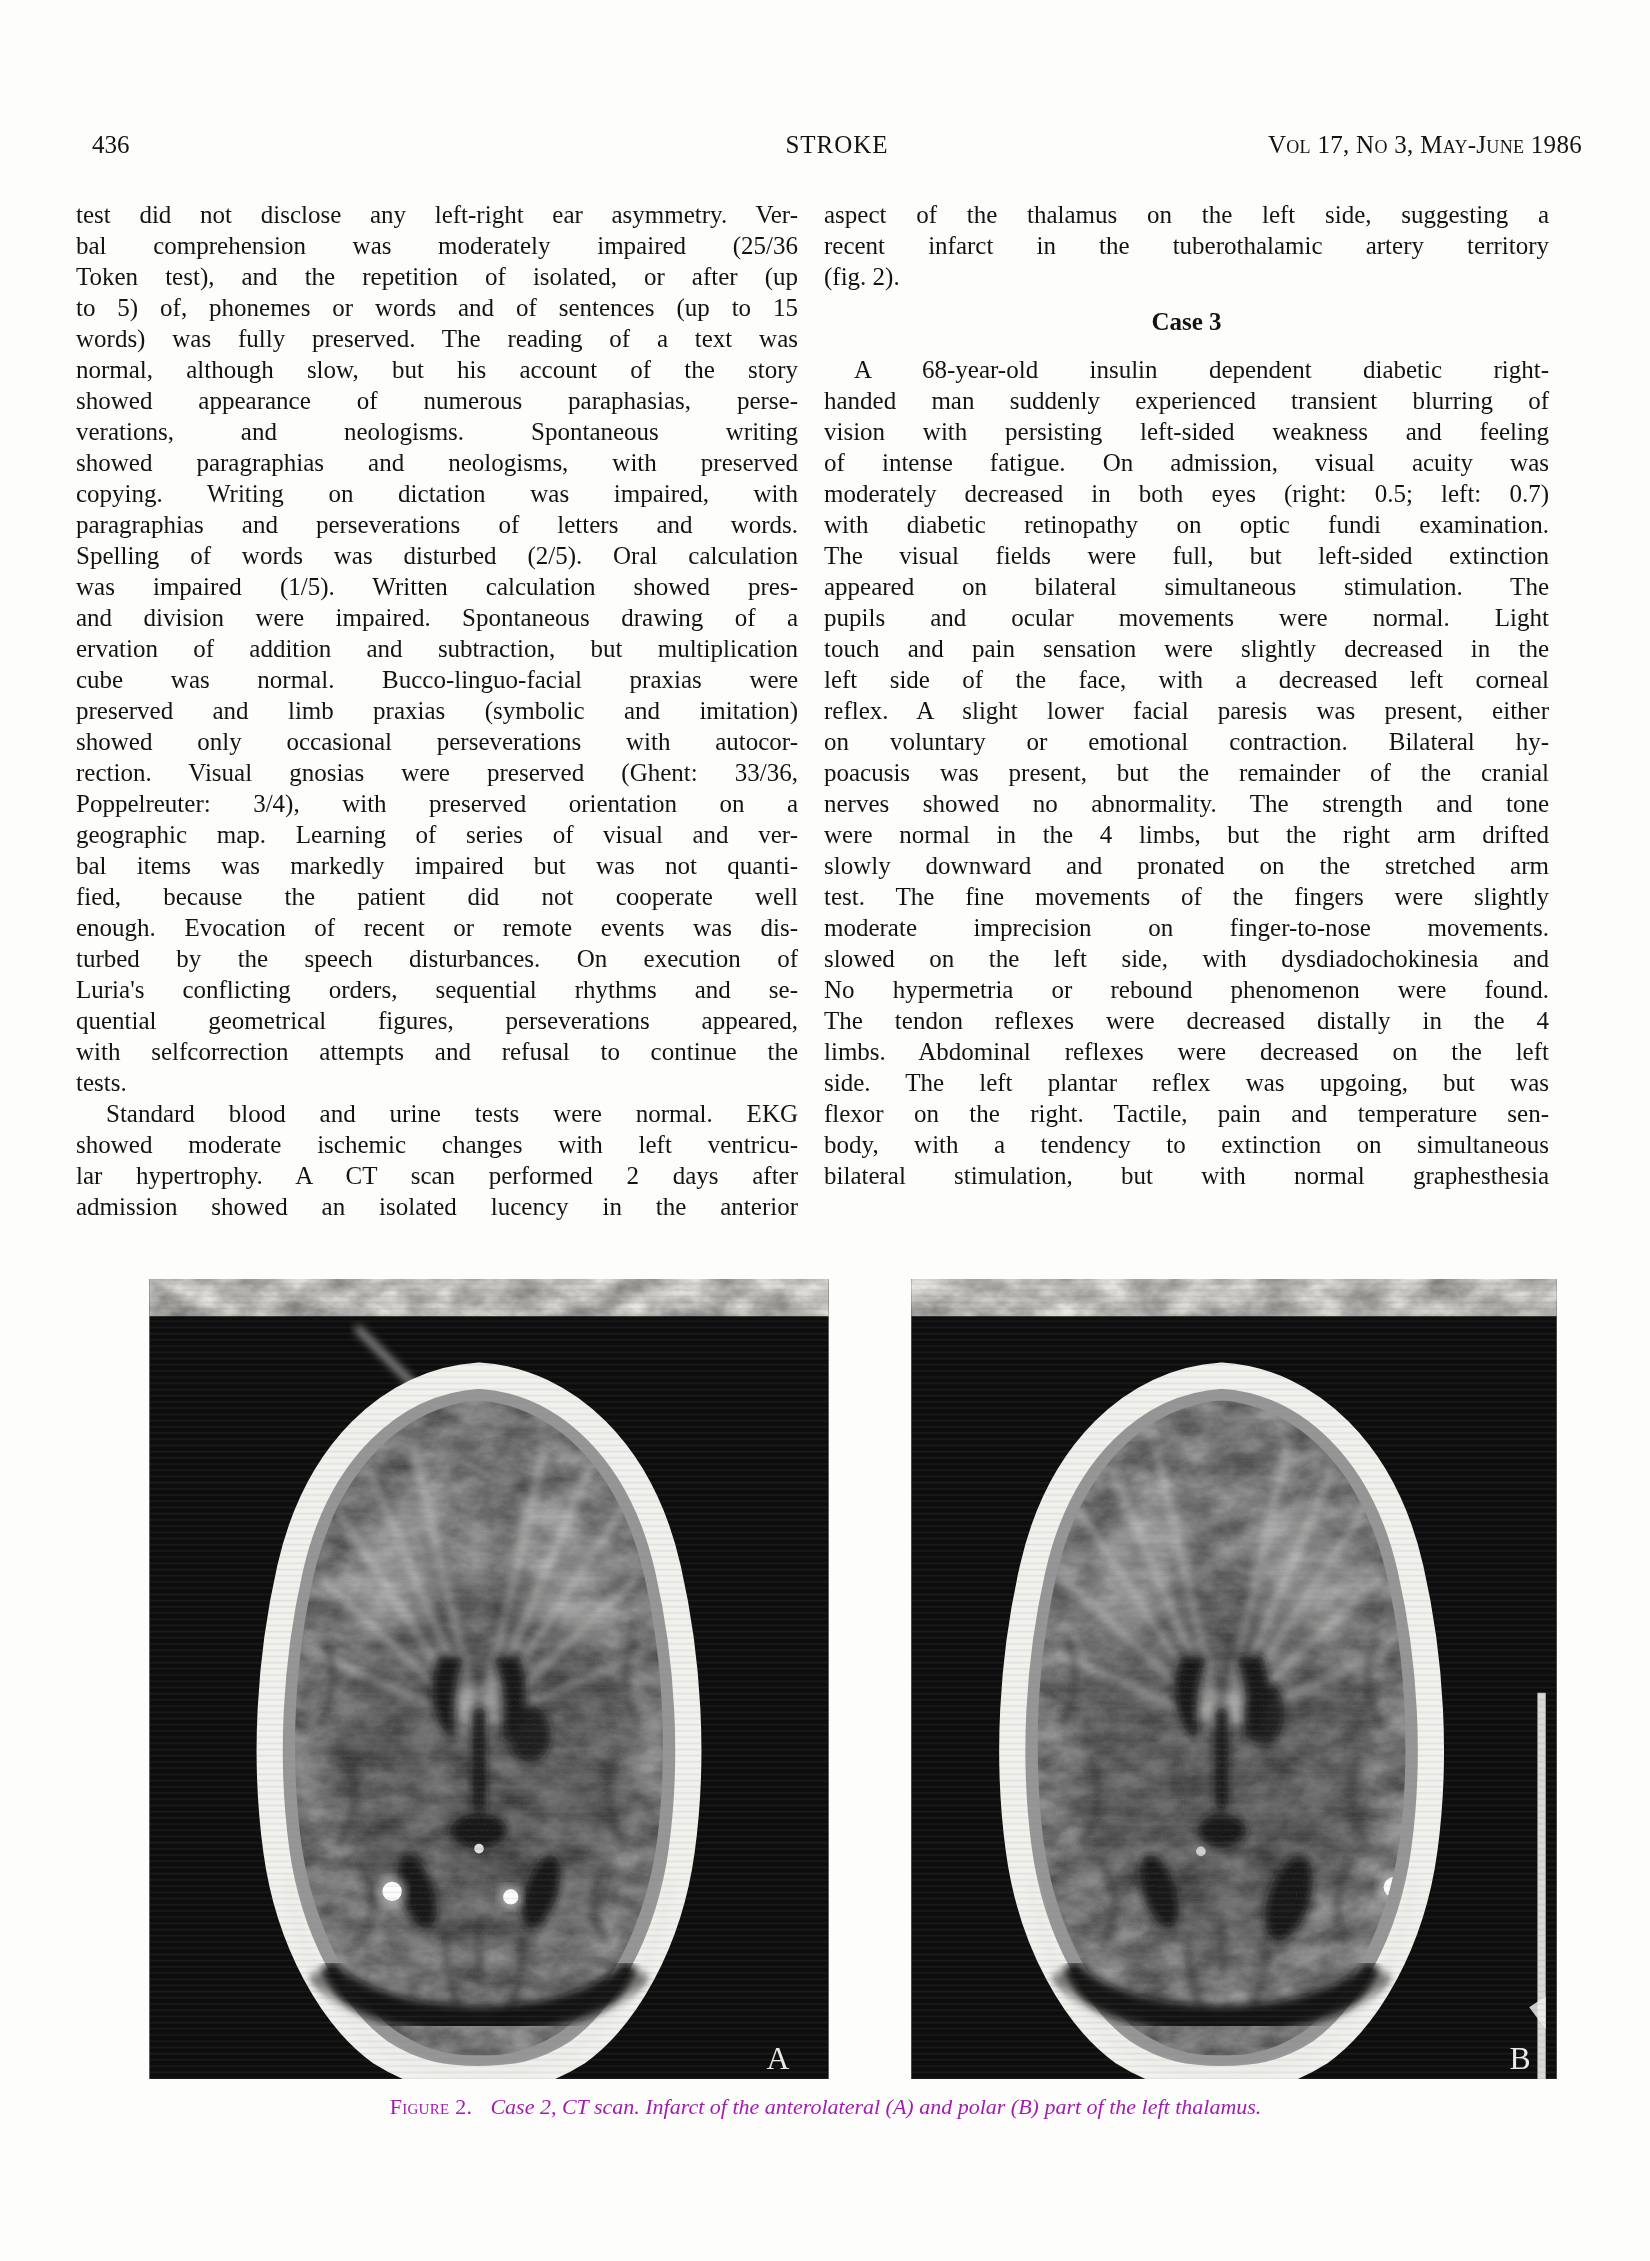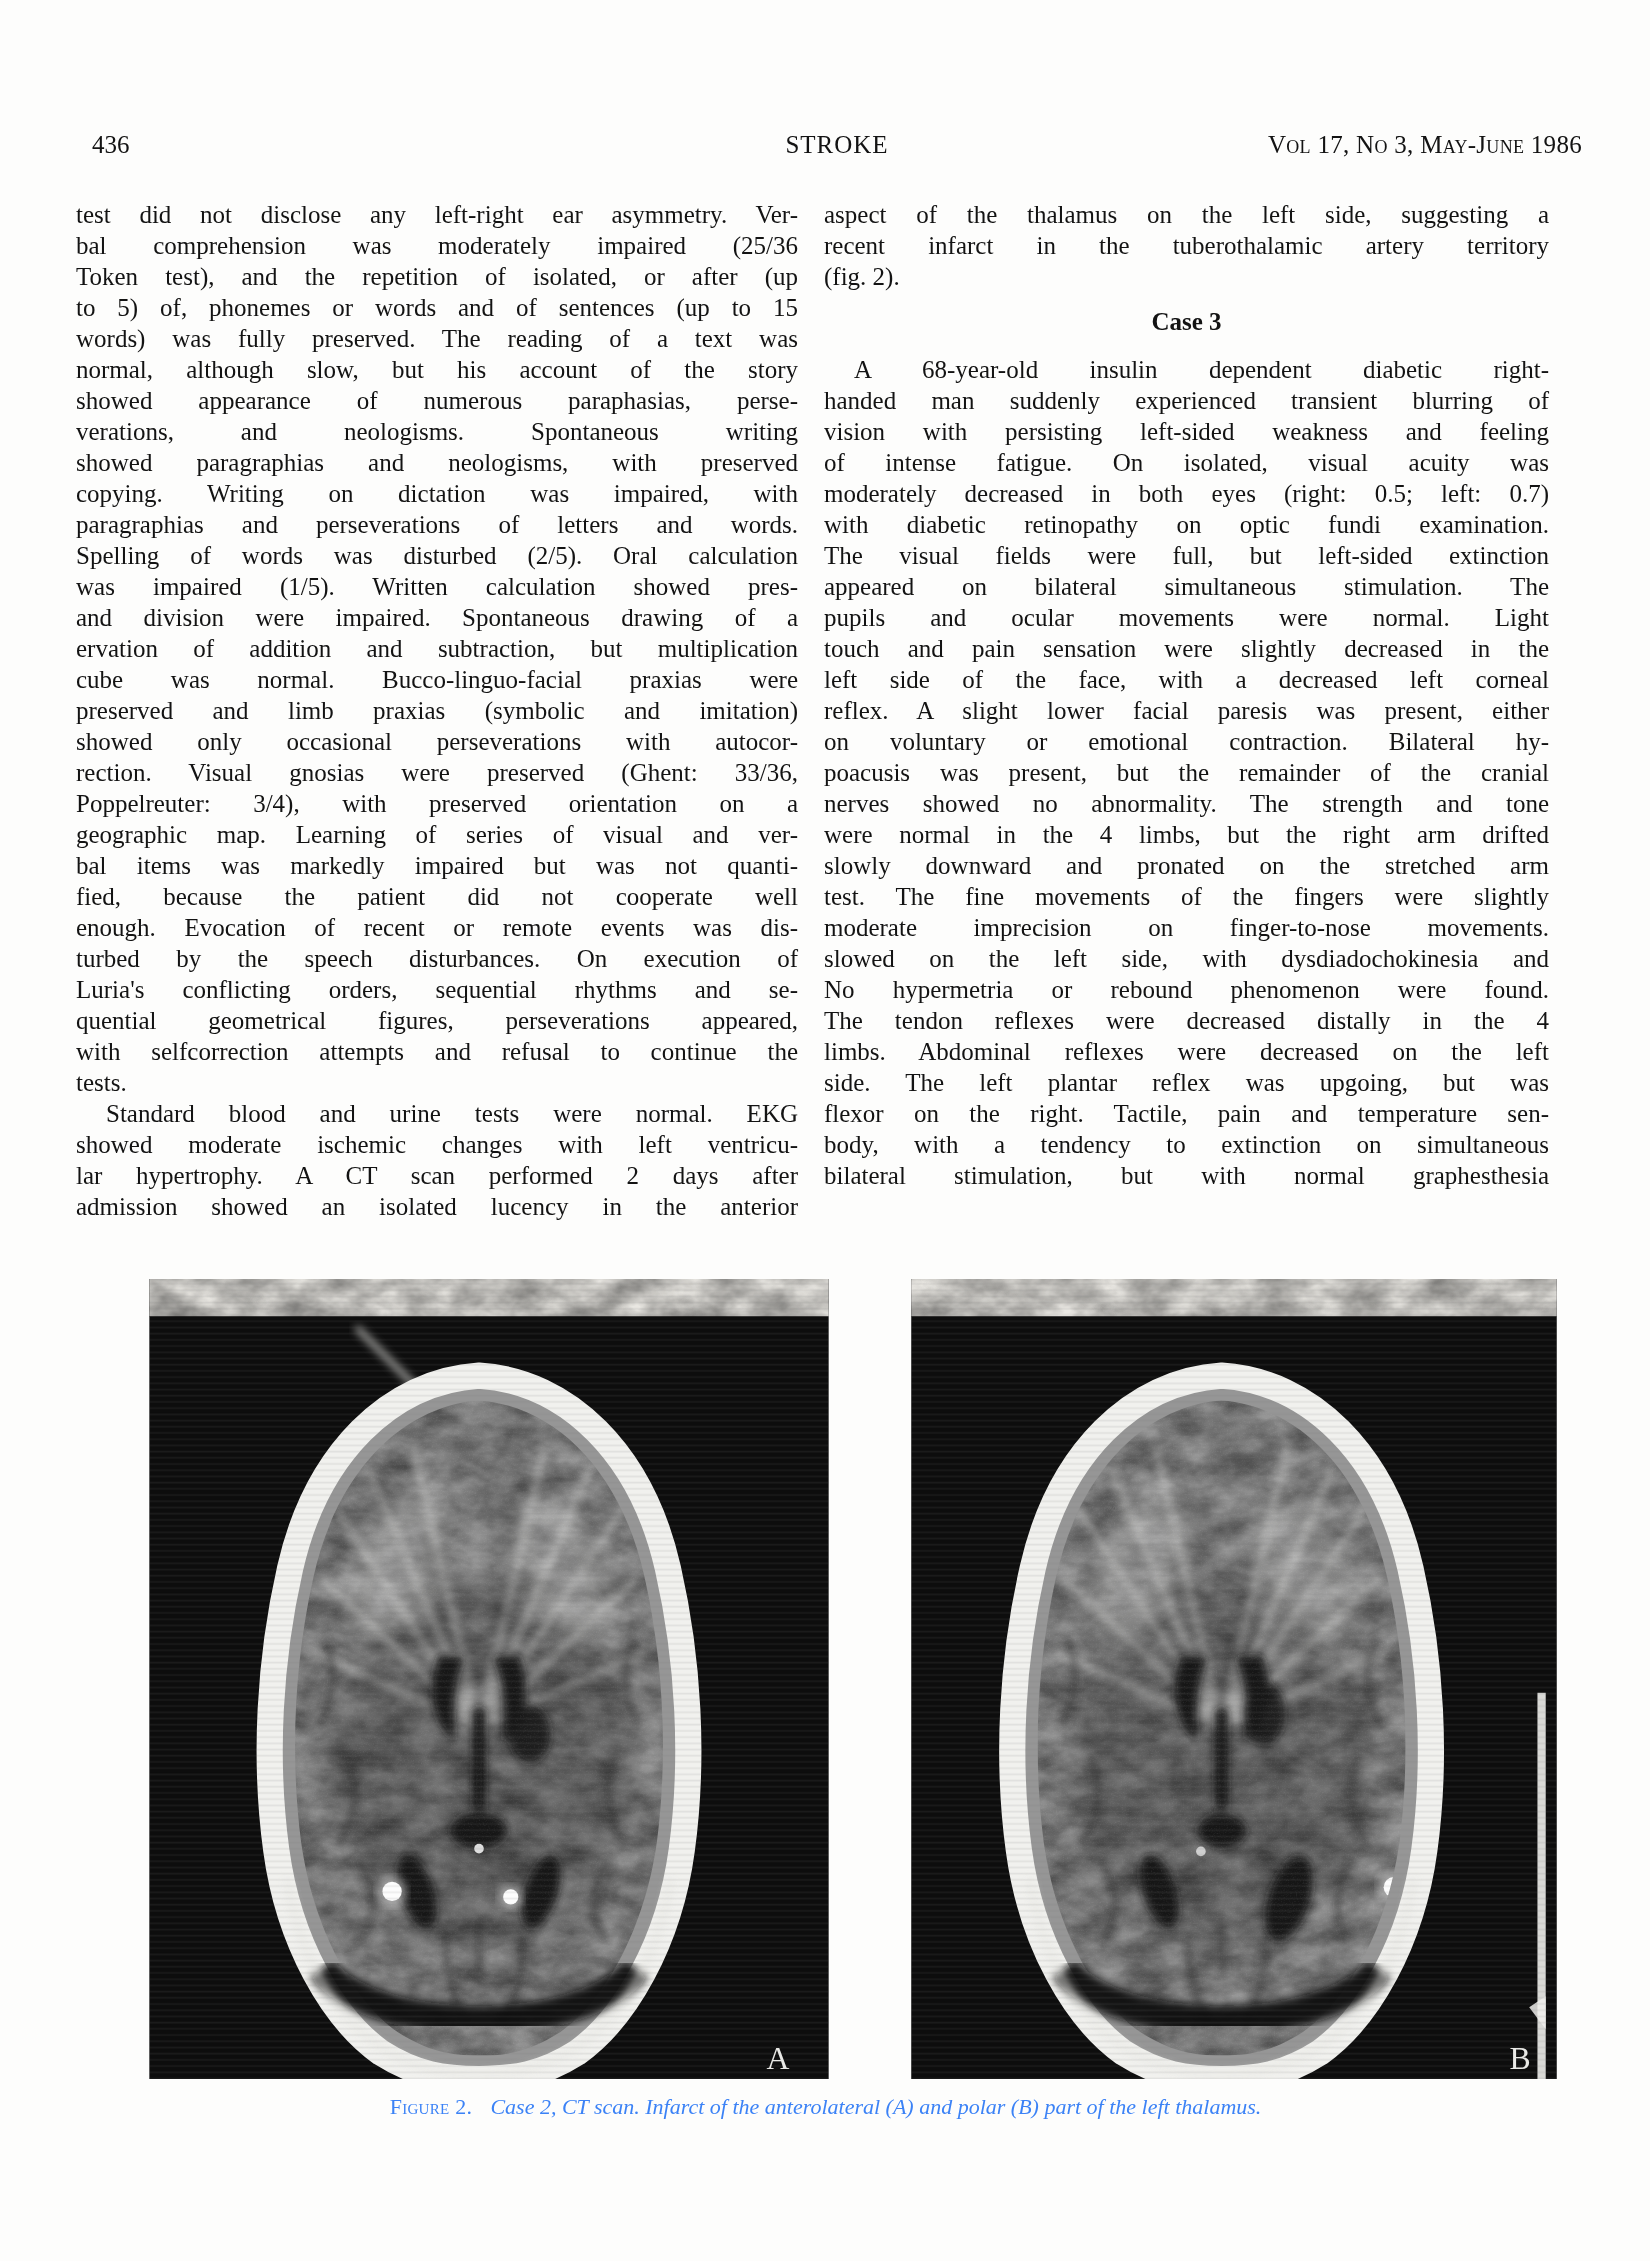--- a/index.html
+++ b/index.html
@@ -24,21 +24,21 @@
   .line { text-align:justify; text-align-last:justify; text-justify:inter-word; }
   .line.end { text-align-last:left; }
   .line.indent { text-indent:30px; }
   .case-heading { text-align:center; font-weight:bold; margin:14px 0 16.6px 0; }
   
   .ct-panel { position:absolute; display:block; }
   .ct-a { left:149px;  top:1279px; }
   .ct-b { left:911px; top:1279px; }
   .caption {
     position:absolute; top:2094px; left:0; right:0; text-align:center;
-    font-size:22px; color:#3b82f6;
+    font-size:22px; color:#a21caf;
   }
   .caption .figlabel { font-variant:small-caps; font-style:normal; letter-spacing:0.3px; }
   .caption .figtext { font-style:italic; }
   .caption .gap { display:inline-block; width:18px; }
 </style>
 </head>
 <body>
 
 <div class="page">
 
@@ -88,21 +88,21 @@
     <div>
         <div class="line">aspect of the thalamus on the left side, suggesting a</div>
         <div class="line">recent infarct in the tuberothalamic artery territory</div>
         <div class="line end">(fig. 2).</div>
       </div>
     <div class="case-heading">Case 3</div>
     <div>
         <div class="line indent">A 68-year-old insulin dependent diabetic right-</div>
         <div class="line">handed man suddenly experienced transient blurring of</div>
         <div class="line">vision with persisting left-sided weakness and feeling</div>
-        <div class="line">of intense fatigue. On isolated, visual acuity was</div>
+        <div class="line">of intense fatigue. On admission, visual acuity was</div>
         <div class="line">moderately decreased in both eyes (right: 0.5; left: 0.7)</div>
         <div class="line">with diabetic retinopathy on optic fundi examination.</div>
         <div class="line">The visual fields were full, but left-sided extinction</div>
         <div class="line">appeared on bilateral simultaneous stimulation. The</div>
         <div class="line">pupils and ocular movements were normal. Light</div>
         <div class="line">touch and pain sensation were slightly decreased in the</div>
         <div class="line">left side of the face, with a decreased left corneal</div>
         <div class="line">reflex. A slight lower facial paresis was present, either</div>
         <div class="line">on voluntary or emotional contraction. Bilateral hy-</div>
         <div class="line">poacusis was present, but the remainder of the cranial</div>

